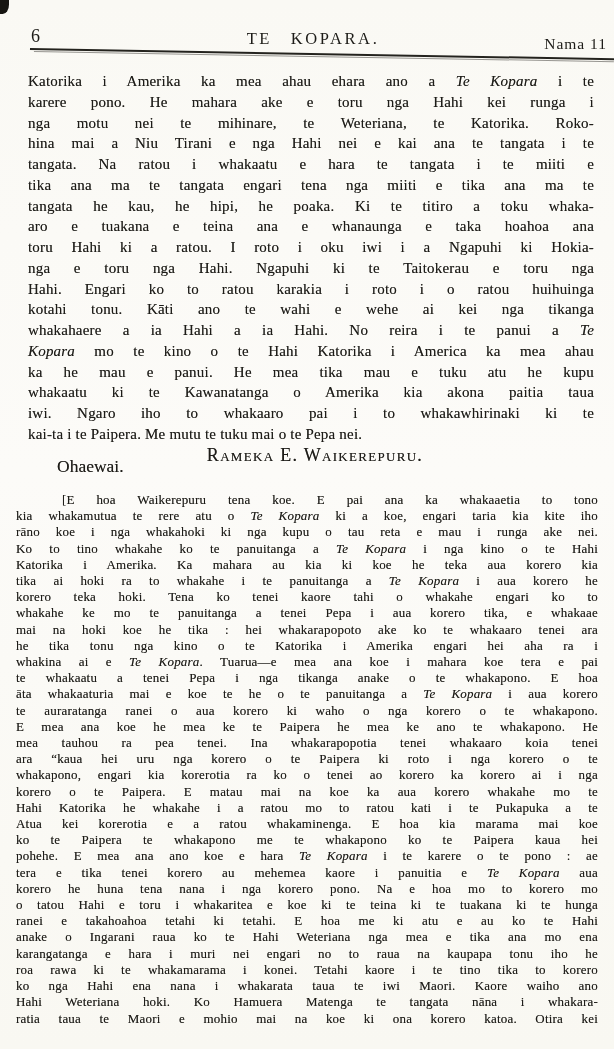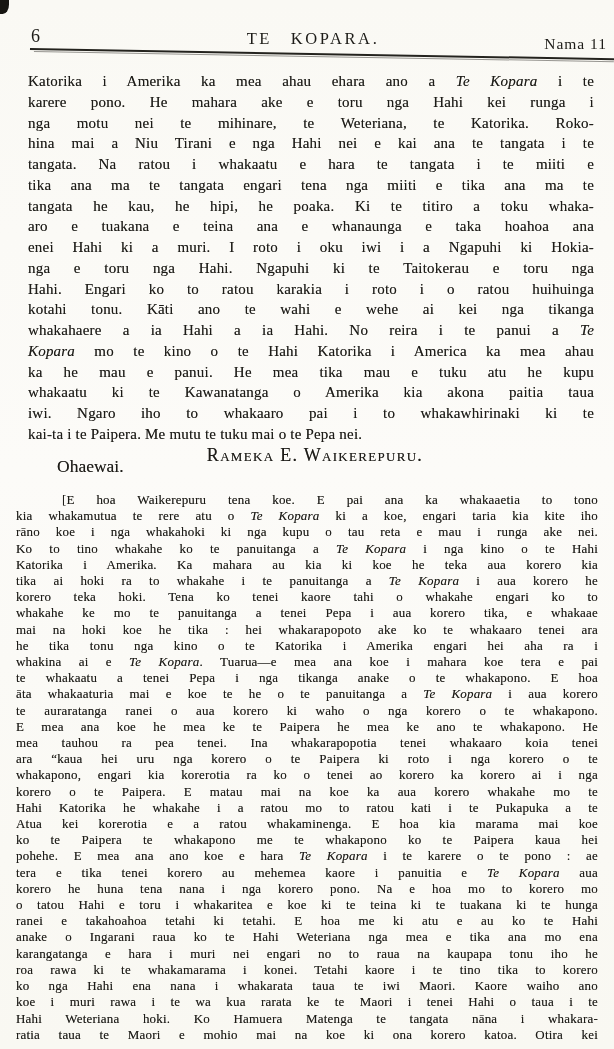--- a/index.html
+++ b/index.html
@@ -81,21 +81,21 @@
   <section>
     <div class="main-para">
         <div class="line"><span class="">Katorika i Amerika ka mea ahau ehara ano a </span><span class="it">Te Kopara</span><span class=""> i te</span></div>
         <div class="line"><span class="">karere pono. He mahara ake e toru nga Hahi kei runga i</span></div>
         <div class="line"><span class="">nga motu nei te mihinare, te Weteriana, te Katorika. Roko-</span></div>
         <div class="line"><span class="">hina mai a Niu Tirani e nga Hahi nei e kai ana te tangata i te</span></div>
         <div class="line"><span class="">tangata. Na ratou i whakaatu e hara te tangata i te miiti e</span></div>
         <div class="line"><span class="">tika ana ma te tangata engari tena nga miiti e tika ana ma te</span></div>
         <div class="line"><span class="">tangata he kau, he hipi, he poaka. Ki te titiro a toku whaka-</span></div>
         <div class="line"><span class="">aro e tuakana e teina ana e whanaunga e taka hoahoa ana</span></div>
-        <div class="line"><span class="">enei Hahi ki a muri. I roto i oku iwi i a Ngapuhi ki Hokia-</span></div>
+        <div class="line"><span class="">toru Hahi ki a ratou. I roto i oku iwi i a Ngapuhi ki Hokia-</span></div>
         <div class="line"><span class="">nga e toru nga Hahi. Ngapuhi ki te Taitokerau e toru nga</span></div>
         <div class="line"><span class="">Hahi. Engari ko to ratou karakia i roto i o ratou huihuinga</span></div>
         <div class="line"><span class="">kotahi tonu. Kāti ano te wahi e wehe ai kei nga tikanga</span></div>
         <div class="line"><span class="">whakahaere a ia Hahi a ia Hahi. No reira i te panui a </span><span class="it">Te</span></div>
         <div class="line"><span class="it">Kopara</span><span class=""> mo te kino o te Hahi Katorika i America ka mea ahau</span></div>
         <div class="line"><span class="">ka he mau e panui. He mea tika mau e tuku atu he kupu</span></div>
         <div class="line"><span class="">whakaatu ki te Kawanatanga o Amerika kia akona paitia taua</span></div>
         <div class="line"><span class="">iwi. Ngaro iho to whakaaro pai i to whakawhirinaki ki te</span></div>
         <div class="line"><span class="">kai-ta i te Paipera. Me mutu te tuku mai o te Pepa nei.</span></div>
       </div>
@@ -129,19 +129,18 @@
         <div class="line"><span class="">ko te Paipera te whakapono me te whakapono ko te Paipera kaua hei</span></div>
         <div class="line"><span class="">pohehe. E mea ana ano koe e hara </span><span class="it">Te Kopara</span><span class=""> i te karere o te pono : ae</span></div>
         <div class="line"><span class="">tera e tika tenei korero au mehemea kaore i panuitia e </span><span class="it">Te Kopara</span><span class=""> aua</span></div>
         <div class="line"><span class="">korero he huna tena nana i nga korero pono. Na e hoa mo to korero mo</span></div>
         <div class="line"><span class="">o tatou Hahi e toru i whakaritea e koe ki te teina ki te tuakana ki te hunga</span></div>
         <div class="line"><span class="">ranei e takahoahoa tetahi ki tetahi. E hoa me ki atu e au ko te Hahi</span></div>
         <div class="line"><span class="">anake o Ingarani raua ko te Hahi Weteriana nga mea e tika ana mo ena</span></div>
         <div class="line"><span class="">karangatanga e hara i muri nei engari no to raua na kaupapa tonu iho he</span></div>
         <div class="line"><span class="">roa rawa ki te whakamarama i konei. Tetahi kaore i te tino tika to korero</span></div>
         <div class="line"><span class="">ko nga Hahi ena nana i whakarata taua te iwi Maori. Kaore waiho ano</span></div>
-        <div class="line"><span class="">koe i muri rawa i te wa kua rarata ke te Maori i tenei Hahi o taua i te</span></div>
         <div class="line"><span class="">Hahi Weteriana hoki. Ko Hamuera Matenga te tangata nāna i whakara-</span></div>
         <div class="line"><span class="">ratia taua te Maori e mohio mai na koe ki ona korero katoa. Otira kei</span></div>
       </div>
   </section>
 
 </div>
 
 </body></html>

